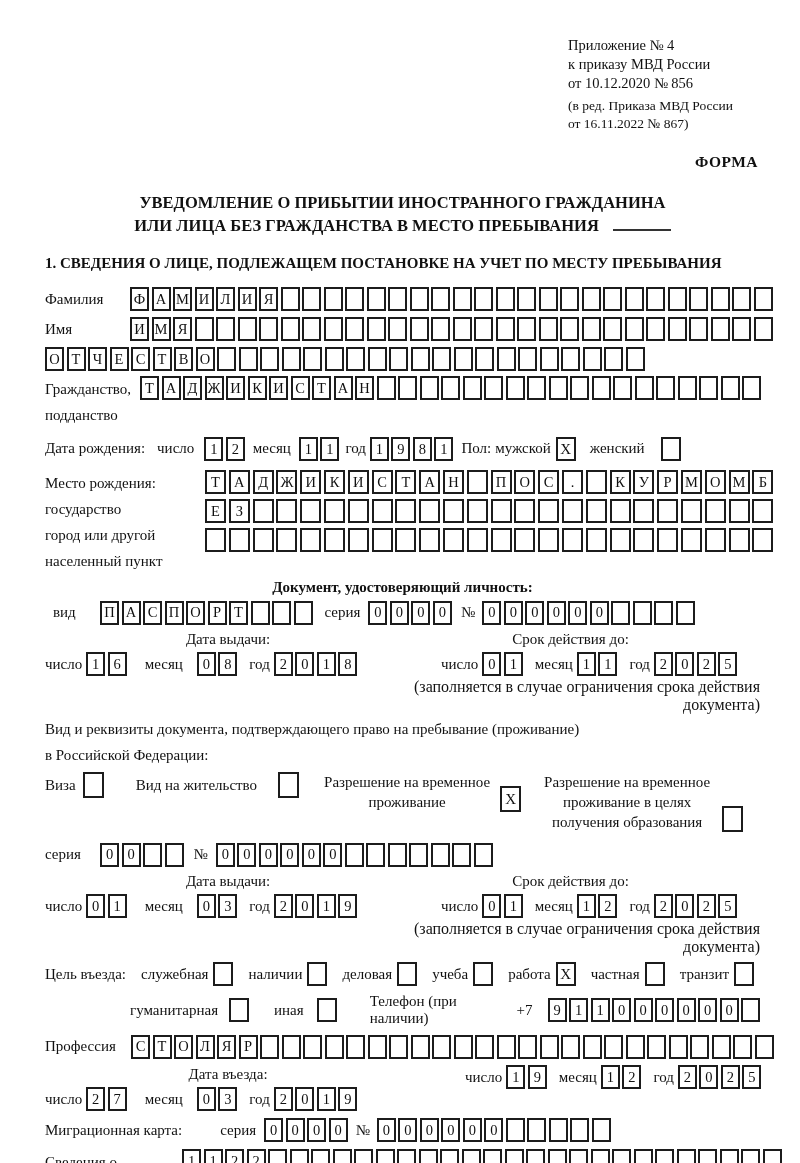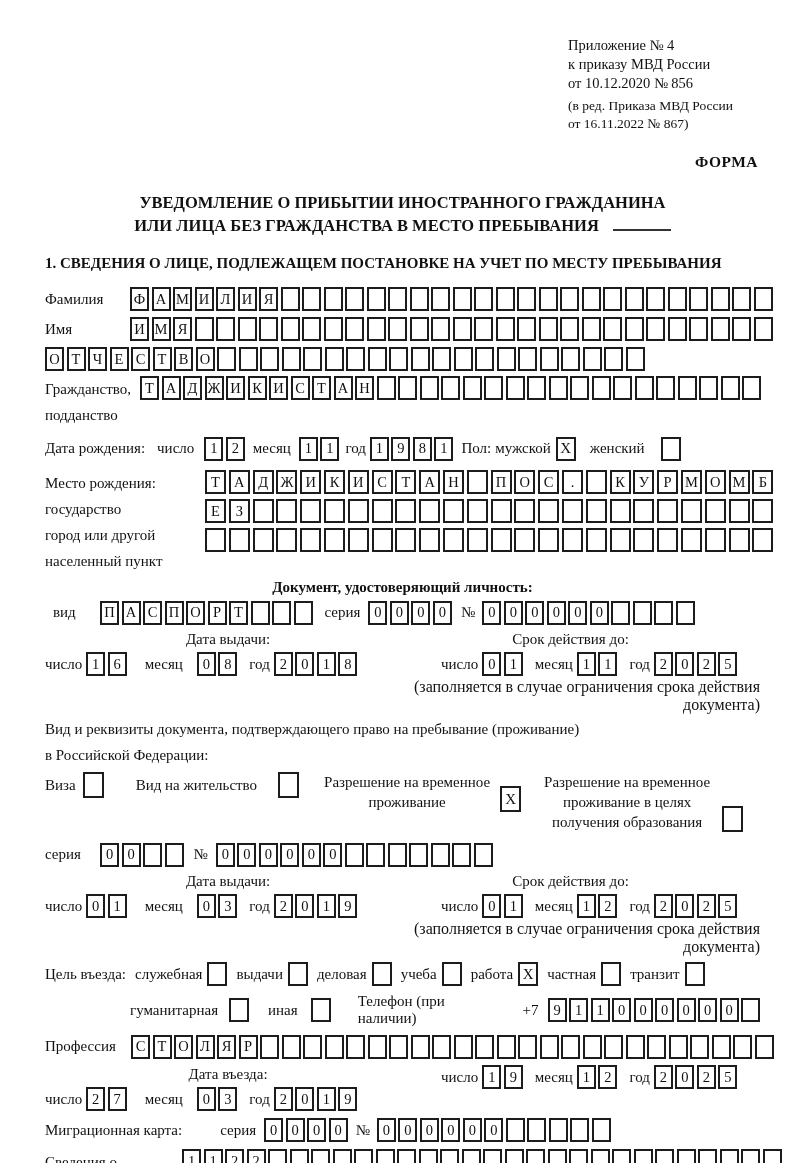--- a/index.html
+++ b/index.html
@@ -45,21 +45,21 @@
   .date-line { display:flex; align-items:center; font-size:15px; }
   .date-line .cells { margin:0 4px; }
   .g { margin-left:8px; }
   .note { font-size:16px; text-align:right; line-height:18px; margin-top:2px; }
   .intro { font-size:15px; line-height:26px; }
 
   .opts4 { display:flex; align-items:flex-start; margin:4px 0 10px 0; }
   .opt { display:flex; align-items:flex-end; gap:7px; }
   .opt-label { font-size:15px; line-height:20px; }
   .opt-center { text-align:center; }
-  .purpose-row { display:flex; align-items:center; gap:9px; font-size:15px; margin-bottom:7px; flex-wrap:nowrap; }
+  .purpose-row { display:flex; align-items:center; gap:15px; font-size:15px; margin-bottom:7px; flex-wrap:nowrap; }
   .purpose-opt { display:flex; align-items:center; gap:5px; }
 </style>
 </head>
 <body>
 
 <div class="hdr-block">
   <div class="hdr-line">Приложение № 4</div>
   <div class="hdr-line">к приказу МВД России</div>
   <div class="hdr-line">от 10.12.2020 № 856</div>
   <div class="hdr-gap"></div>
@@ -211,21 +211,21 @@
       <span class="cell"></span>
       <span class="cell"></span>
       <span class="cell"></span>
       <span class="cell"></span>
       <span class="cell"></span>
       <span class="cell"></span>
       <span class="cell"></span>
     </div>
 </div>
 
-<div class="row" style="align-items:center; margin:8px 0 9px 0;">
+<div class="row" style="align-items:flex-end; margin:8px 0 9px 0;">
   <span class="lbl">Дата рождения:</span>
   <span class="lbl g" style="margin-left:12px;">число</span>
   <div class="cells" style="margin-left:10px;">
       <span class="cell">1</span>
       <span class="cell">2</span>
     </div>
   <span class="lbl g">месяц</span>
   <div class="cells" style="margin-left:8px;">
       <span class="cell">1</span>
       <span class="cell">1</span>
@@ -515,21 +515,21 @@
   </div>
 </div>
 
 <div class="purpose-row" style="margin-top:6px;">
   <span>Цель въезда:</span>
   <span class="purpose-opt">
     <span>служебная</span>
     <span class="checkbox cb-sm"></span>
   </span>
   <span class="purpose-opt">
-    <span>выдачи</span>
+    <span>наличии</span>
     <span class="checkbox cb-sm"></span>
   </span>
   <span class="purpose-opt">
     <span>деловая</span>
     <span class="checkbox cb-sm"></span>
   </span>
   <span class="purpose-opt">
     <span>учеба</span>
     <span class="checkbox cb-sm"></span>
   </span>
@@ -601,21 +601,21 @@
       <span class="cell"></span>
       <span class="cell"></span>
       <span class="cell"></span>
       <span class="cell"></span>
       <span class="cell"></span>
       <span class="cell"></span>
       <span class="cell"></span>
     </div>
 </div>
 
-<div class="dates-row" style="margin-top:6px;">
+<div class="dates-row" style="margin-top:6px;gap:24px;">
   <div class="date-col-l">
     <div class="date-heading" style="padding-left:30px;">Дата въезда:</div>
     <div class="date-line">
       <span>число</span>
       <div class="cells">
           <span class="cell">2</span>
           <span class="cell">7</span>
         </div>
       <span class="g" style="margin-left:14px;">месяц</span>
       <div class="cells" style="margin-left:14px;">

